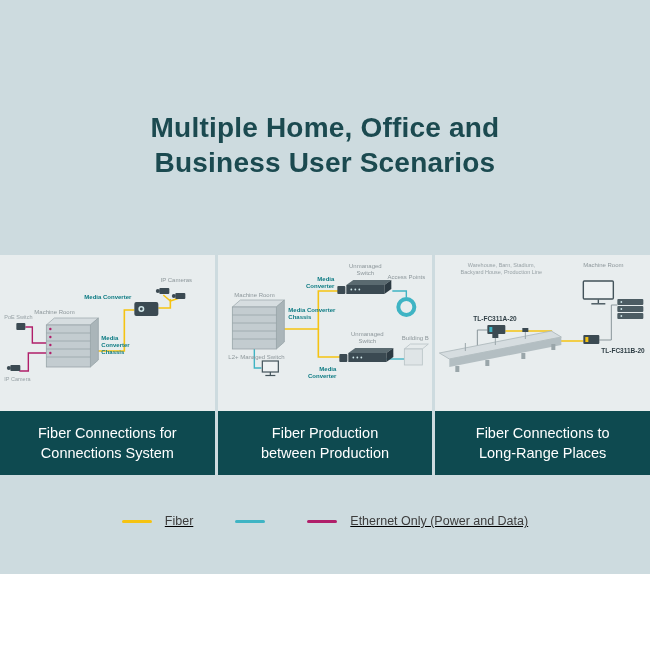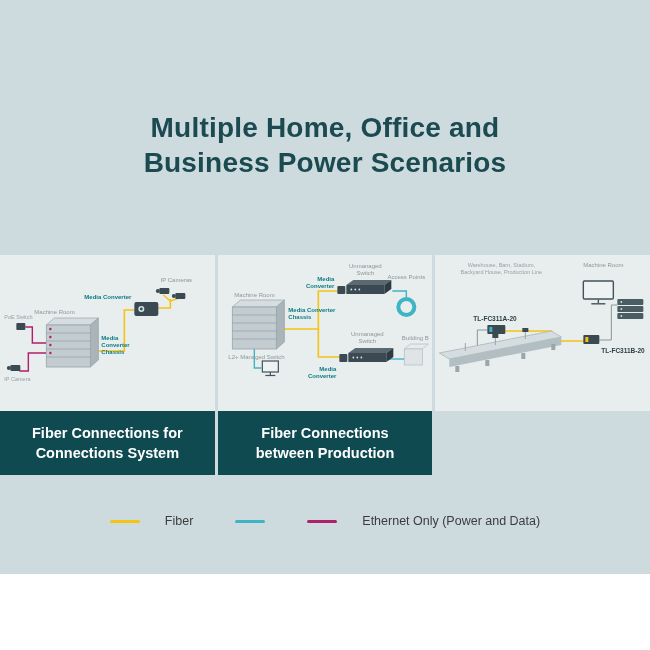--- a/index.html
+++ b/index.html
@@ -9,42 +9,42 @@
 
   .title { position:absolute; top:110px; left:0; width:100%; text-align:center;
            font-size:28px; font-weight:bold; color:#1b4a50; line-height:35px; letter-spacing:0.2px; }
 
   .panels { position:absolute; top:255px; left:0; width:650px; height:220px; display:flex; gap:3px; }
   .panel { flex:1 1 0; display:flex; flex-direction:column; min-width:0; }
   .illustration { height:156px; background:#e8edee; }
   .illustration svg { display:block; width:100%; height:100%; }
   .caption { height:64px; background:#0e4a50; color:#ffffff; display:flex; flex-direction:column;
              justify-content:center; align-items:center; text-align:center;
-             font-weight:bold; font-size:14.5px; line-height:20px; }
+             font-weight:normal; font-size:14.5px; line-height:20px; }
 
   .legend { position:absolute; top:514px; left:0; width:100%; display:flex;
             justify-content:center; align-items:center; gap:42px; }
-  .legend-item { display:flex; align-items:center; gap:25px; }
+  .legend-item { display:flex; align-items:center; gap:13px;text-decoration:underline; }
   .swatch { width:30px; height:3px; border-radius:2px; display:inline-block; }
   .legend-label { font-size:12.5px; color:#3c3c3c; }
 
   
   .lbl      { font-size:6px;  fill:#8d979b; font-family:"Liberation Sans", sans-serif; }
   .lbl-sm   { font-size:5.5px; fill:#98a2a6; font-family:"Liberation Sans", sans-serif; }
   .lbl-teal { font-size:6px;  font-weight:bold; fill:#0c7b83; font-family:"Liberation Sans", sans-serif; }
   .lbl-dark { font-size:6.5px; font-weight:bold; fill:#2e3d44; font-family:"Liberation Sans", sans-serif; }
 </style>
 </head>
 <body>
 
 <div class="page">
 
   <div class="title">
     <div>Multiple Home, Office and</div>
-    <div>Business Power Scenarios</div>
+    <div>Business User Scenarios</div>
   </div>
 
   <div class="panels">
 
     <section class="panel">
       <div class="illustration">
         <svg viewBox="0 0 214 156">
 
           <g stroke="#b01f6a" stroke-width="1.4" fill="none">
             <polyline points="46,88 32,88 32,72 25,72"></polyline>
@@ -179,21 +179,21 @@
           <text x="116" y="33" text-anchor="end" class="lbl-teal">Converter</text>
           <text x="188" y="24" text-anchor="middle" class="lbl">Access Points</text>
           <text x="149" y="81" text-anchor="middle" class="lbl">Unmanaged</text>
           <text x="149" y="88" text-anchor="middle" class="lbl">Switch</text>
           <text x="118" y="116" text-anchor="end" class="lbl-teal">Media</text>
           <text x="118" y="123" text-anchor="end" class="lbl-teal">Converter</text>
           <text x="197" y="85" text-anchor="middle" class="lbl">Building B</text>
         </svg>
       </div>
       <div class="caption">
-        <div>Fiber Connections</div>
+        <div>Fiber Production</div>
         <div>between Production</div>
       </div>
     </section>
 
     <section class="panel">
       <div class="illustration">
         <svg viewBox="0 0 214 156">
 
           <g stroke="#8a969b" stroke-width="1" fill="none">
             <polyline points="164,85 176,85 176,50 182,50"></polyline>
@@ -240,20 +240,24 @@
             <rect x="148" y="80" width="16" height="9" rx="1" fill="#3b4a52"></rect>
             <rect x="150" y="82" width="3" height="5" fill="#f5c312"></rect>
           </g>
 
           <text x="66" y="12" text-anchor="middle" class="lbl-sm">Warehouse, Barn, Stadium,</text>
           <text x="66" y="19" text-anchor="middle" class="lbl-sm">Backyard House, Production Line</text>
           <text x="168" y="12" text-anchor="middle" class="lbl">Machine Room</text>
           <text x="38" y="66" class="lbl-dark">TL-FC311A-20</text>
           <text x="166" y="98" class="lbl-dark">TL-FC311B-20</text>
         </svg>
+      </div>
+      <div class="caption">
+        <div>Fiber Connections to</div>
+        <div>Long-Range Places</div>
       </div>
     </section>
 
   </div>
 
   <div class="legend">
     <div class="legend-item">
       <span class="swatch" style="background: rgb(245, 195, 18);"></span>
       <span class="legend-label">Fiber</span>
     </div>

